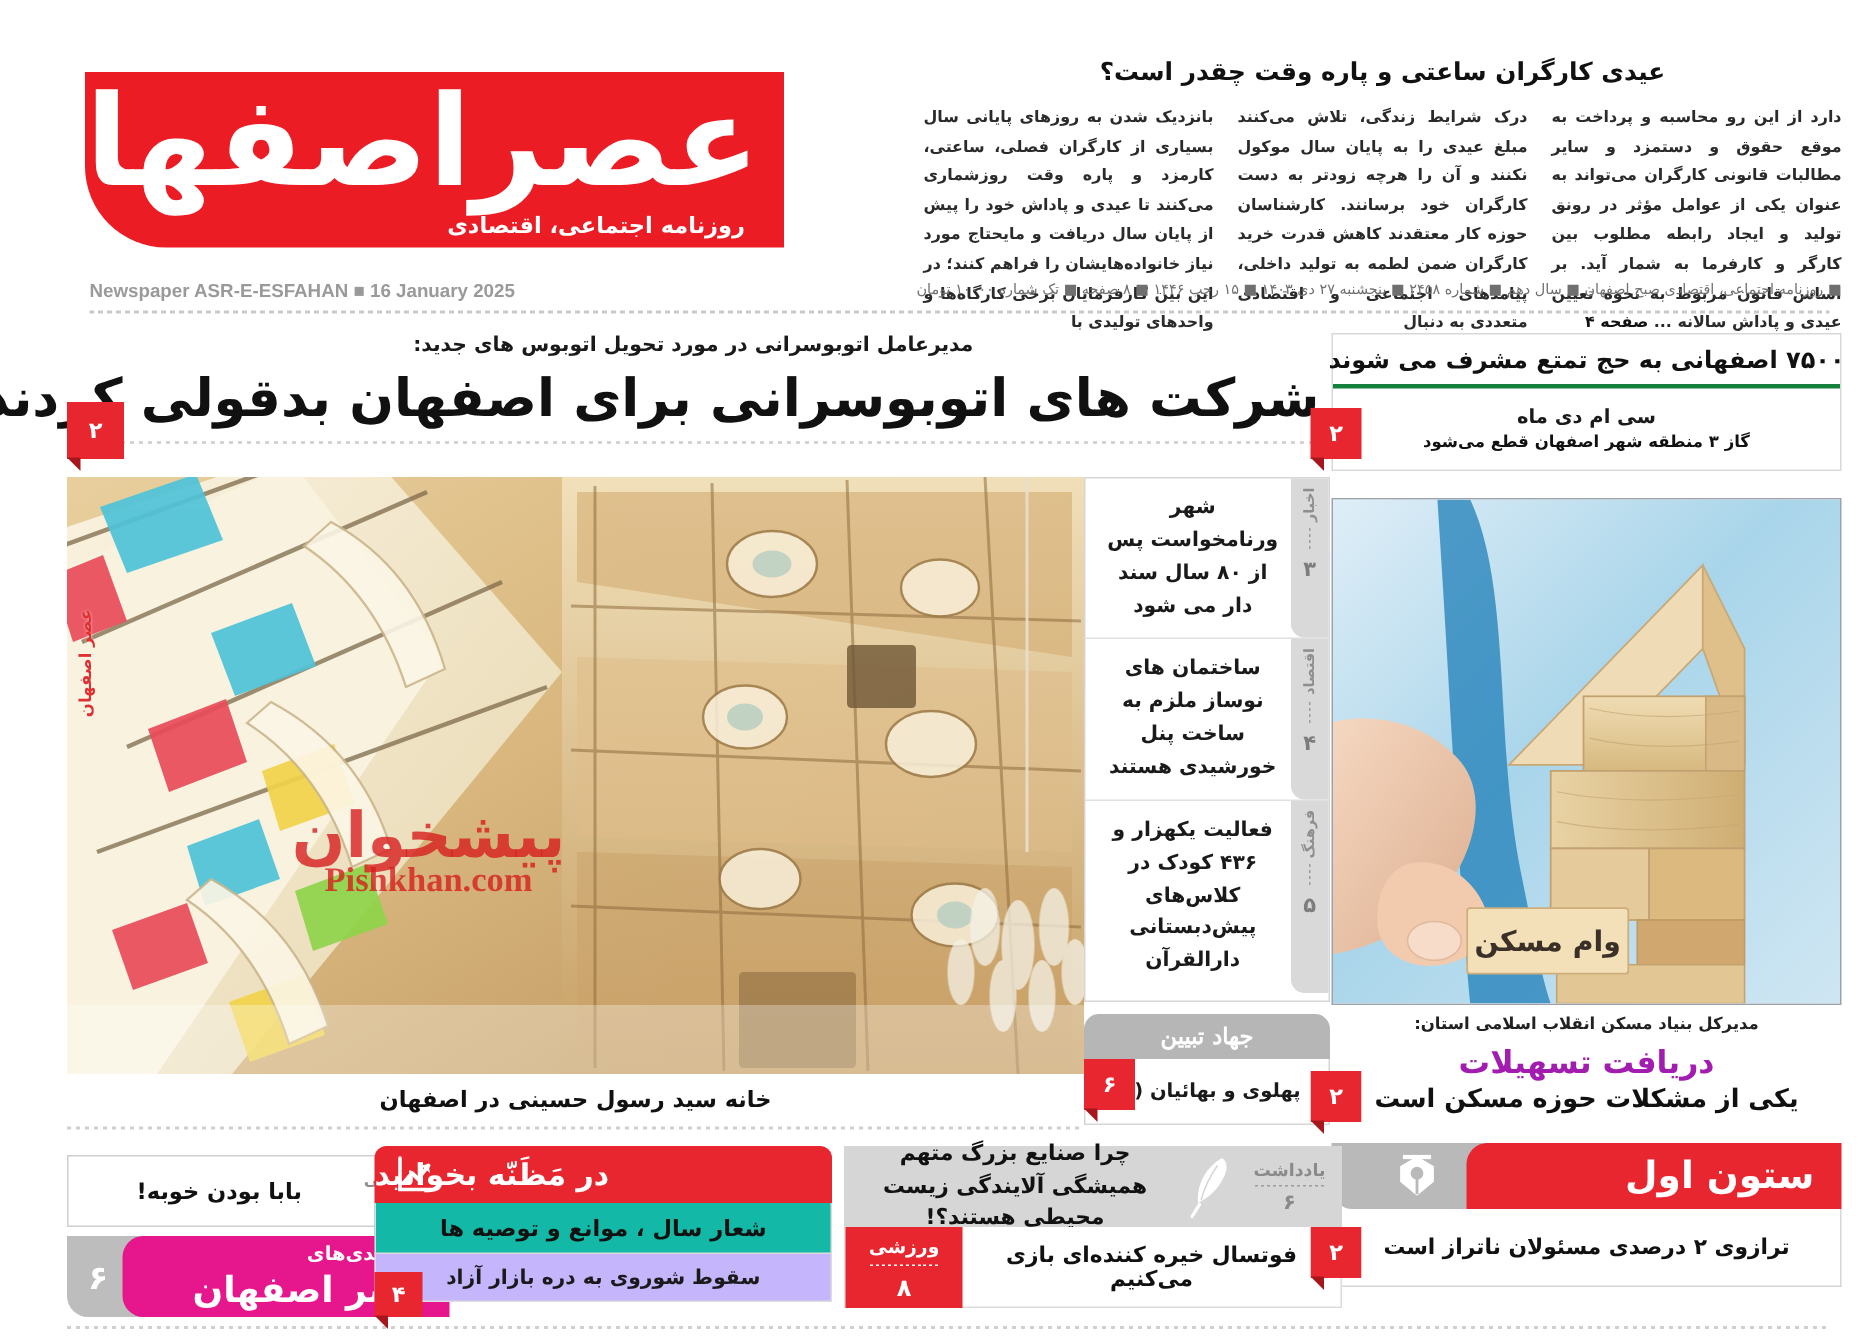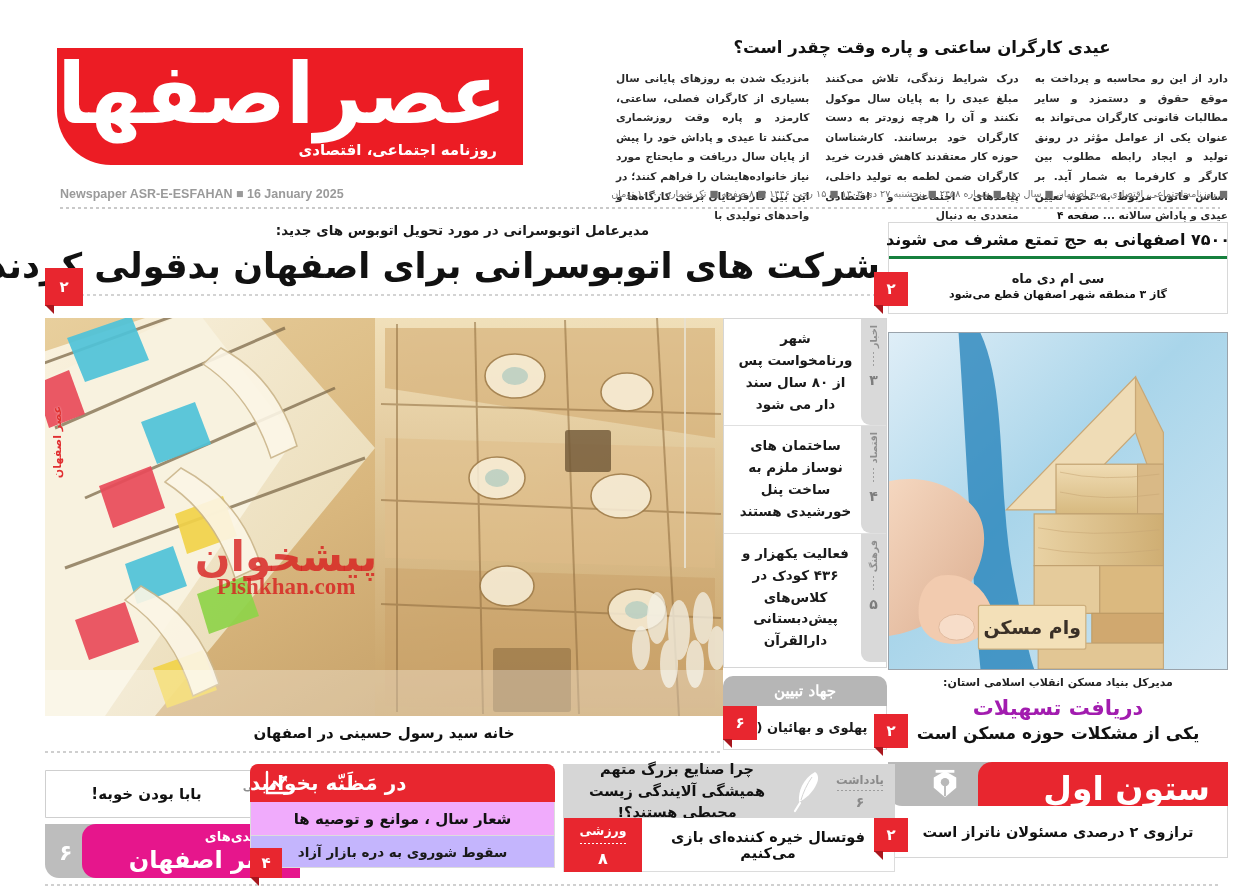--- a/index.html
+++ b/index.html
@@ -180,21 +180,21 @@
   .sotoon-hd .gray {
     position:absolute; left:0; top:0; width:132px; height:44px;
     background:#b9b9b9; border-radius:0 0 0 14px;
   }
   .sotoon-hd .red {
     position:absolute; right:0; top:0; width:250px; height:44px;
     background:#e8262f; border-radius:14px 0 0 0;
   }
   .sotoon-hd .label {
     position:absolute; right:18px; top:7px;
-    font-size:33px; font-weight:bold; color:#fff; white-space:nowrap;
+    font-size:25px; font-weight:bold; color:#fff; white-space:nowrap;
   }
   .sotoon-hd .pen { position:absolute; left:42px; top:7px; width:30px; height:30px; }
   .sotoon-body {
     position:relative; height:52px; border:1px solid #d6d6d6; border-top:none;
     display:flex; align-items:center; justify-content:center;
     font-size:14.5px; font-weight:bold; color:#111; background:#fff;
   }
 
   
   .bl-a { position:absolute; left:45px; top:770px; width:255px; height:48px;
@@ -220,21 +220,21 @@
   .bl-b .l1 { position:absolute; right:14px; top:5px; font-size:13px; font-weight:bold; color:#fff; }
   .bl-b .l2 { position:absolute; right:14px; top:22px; font-size:24px; font-weight:bold; color:#fff;
     white-space:nowrap; }
   .bl-b .num { position:absolute; left:14px; top:16px; font-size:22px; font-weight:bold; color:#fff; }
 
   .mz { position:absolute; left:250px; top:764px; width:305px; }
   .mz-hd { position:relative; height:38px; background:#e8262f; border-radius:8px 8px 0 0;
     display:flex; align-items:center; justify-content:flex-end; padding-left:0; }
   .mz-hd .label { font-size:20px; font-weight:bold; color:#fff; margin-right:96px; white-space:nowrap; }
   .mz-hd .chart { position:absolute; left:14px; top:6px; width:26px; height:26px; }
-  .mz-r1 { height:34px; background:#f0abfc; border:1px solid #dcdcdc; border-top:none;
+  .mz-r1 { height:34px; background:#14b8a6; border:1px solid #dcdcdc; border-top:none;
     display:flex; align-items:center; justify-content:center;
     font-size:15px; font-weight:bold; color:#111; }
   .mz-r2 { position:relative; height:32px; background:#c4b5fd; border:1px solid #dcdcdc; border-top:none;
     display:flex; align-items:center; justify-content:center;
     font-size:13.5px; font-weight:bold; color:#1a1a1a; }
 
   .nt { position:absolute; left:563px; top:764px; width:332px; }
   .nt-r1 { position:relative; height:54px; background:#d6d6d6;
     display:flex; align-items:center; }
   .nt-r1 .tag { width:70px; height:100%; display:flex; flex-direction:column;

